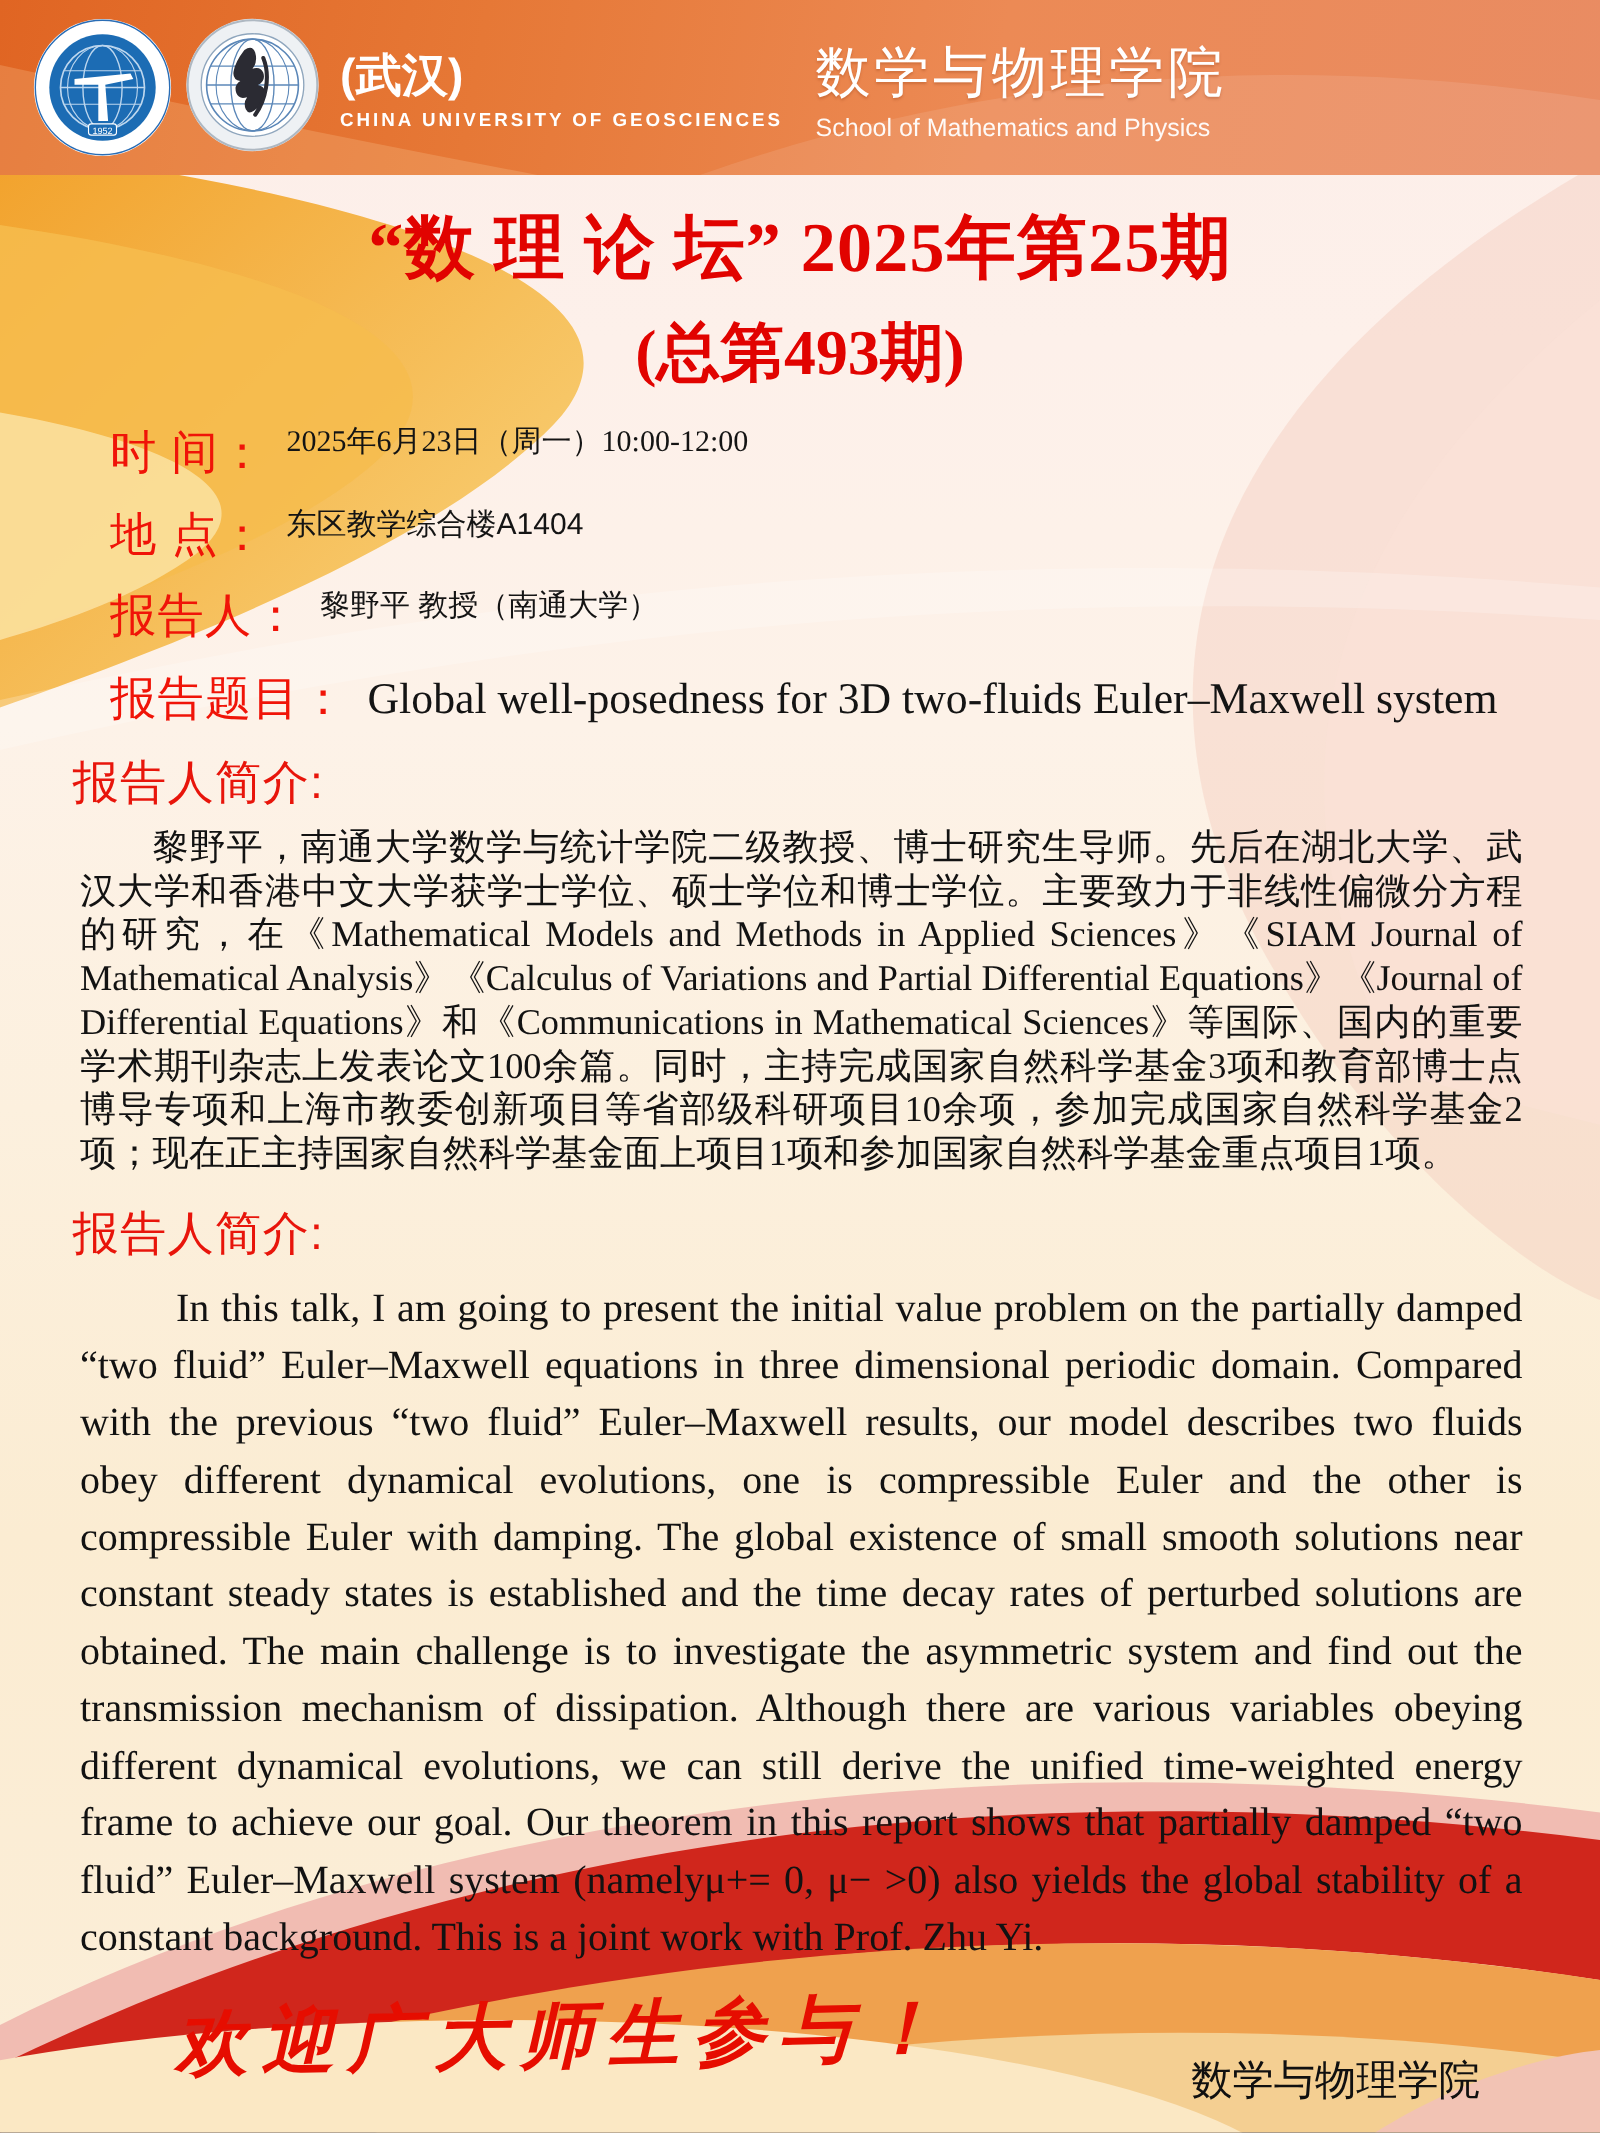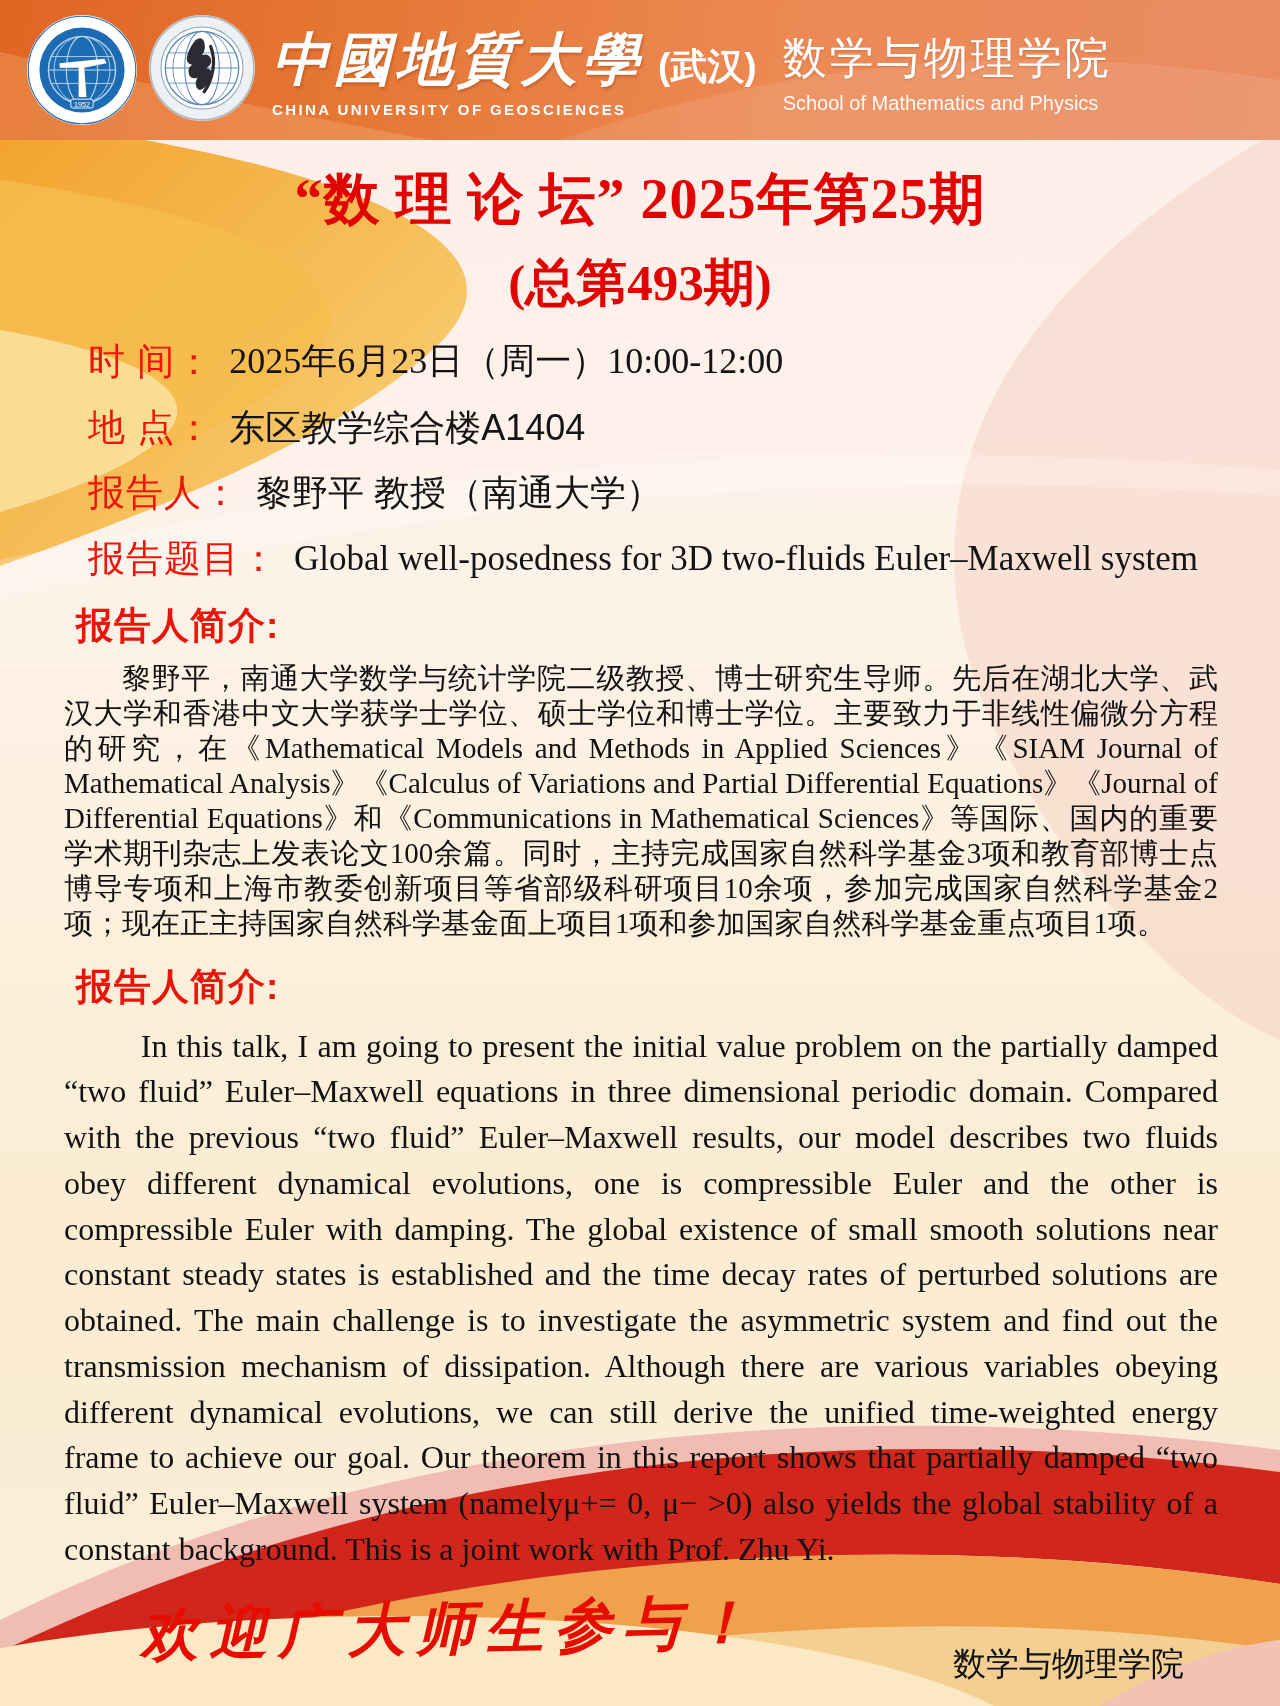--- a/index.html
+++ b/index.html
@@ -38,25 +38,25 @@
   .title2{
     margin:28px 20px 0;text-align:center;color:#e10300;font-weight:bold;
     font-family:"Liberation Serif",serif;font-size:51px;line-height:1.05;
   }
   .info{margin:30px 60px 0 88px;}
   .info-row{display:flex;align-items:flex-start;margin-top:21px;}
   .info-label{
     color:#f01408;font-weight:normal;font-size:37px;line-height:1.2;white-space:nowrap;
     margin-right:16px;letter-spacing:1px;
   }
-  .info-value{color:#141414;font-size:36px;line-height:1.2;font-family:"Liberation Serif",serif;}
+  .info-value{color:#141414;font-size:24px;line-height:1.2;font-family:"Liberation Serif",serif;}
   .info-value.cjk{font-family:Liberation Sans, sans-serif;}
   .talk-value{font-size:35px;line-height:1.25;}
   .sec-heading{
-    color:#e8150b;font-weight:bold;font-size:37px;margin:20px 60px 0 76px;letter-spacing:1px;
+    color:#e8150b;font-weight:normal;font-size:37px;margin:20px 60px 0 58px;letter-spacing:1px;
   }
   .bio-text{
     margin:10px 62px 0 64px;color:#121212;font-size:29px;line-height:1.21;
     text-align:justify;text-indent:2em;font-family:"Liberation Serif",serif;
   }
   .abs-text{
     margin:12px 62px 0 64px;color:#121212;font-size:32px;line-height:1.43;
     text-align:justify;text-indent:2.4em;font-family:"Liberation Serif",serif;
   }
   
@@ -135,21 +135,20 @@
           <line x1="19" y1="36" x2="81" y2="36" stroke="#5b87b8" stroke-width="0.8"></line>
           <line x1="19" y1="64" x2="81" y2="64" stroke="#5b87b8" stroke-width="0.8"></line>
           <path d="M44,24 q6,-4 8,2 q2,7 -2,12 q6,-2 8,3 q2,6 -4,9 q6,1 5,7 q-1,8 -8,12 q-4,3 -6,-1 q-2,-5 1,-9 q-6,2 -8,-3 q-2,-6 3,-9 q-6,-1 -5,-7 q1,-7 8,-16 Z" fill="#2b2b33"></path>
           <path d="M58,30 q4,10 2,22 q-2,12 -8,20" fill="none" stroke="#2b2b33" stroke-width="3" stroke-linecap="round"></path>
         </svg>
       </span>
     </div>
 
     <div class="univ-block">
       <div class="univ-row">
-        <span class="univ-cn">中國地質大學</span>
         <span class="campus">(武汉)</span>
       </div>
       <div class="univ-en">CHINA UNIVERSITY OF GEOSCIENCES</div>
     </div>
 
     <div class="school-block">
       <div class="school-cn">数学与物理学院</div>
       <div class="school-en">School of Mathematics and Physics</div>
     </div>
   </header>

